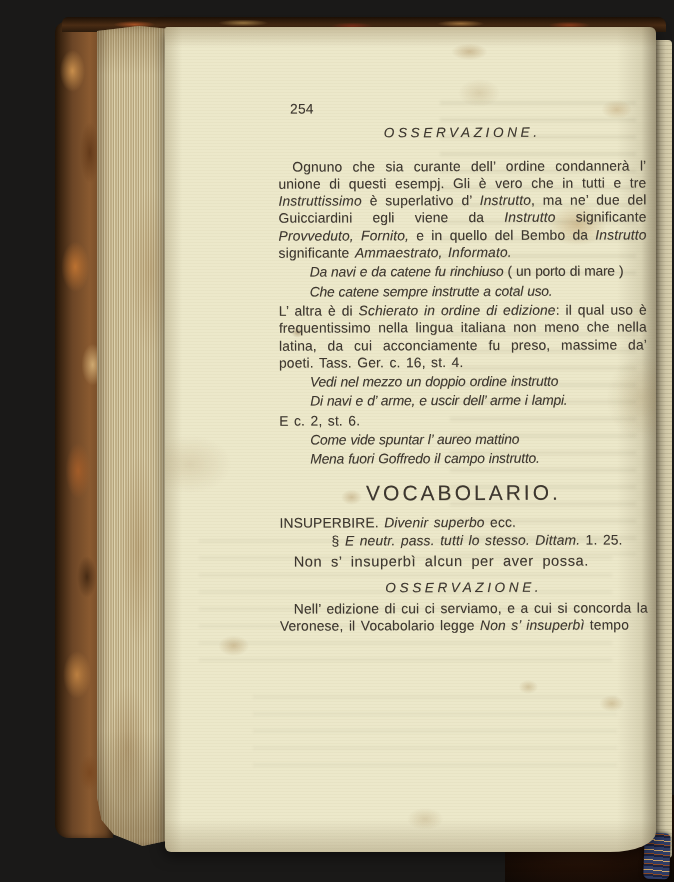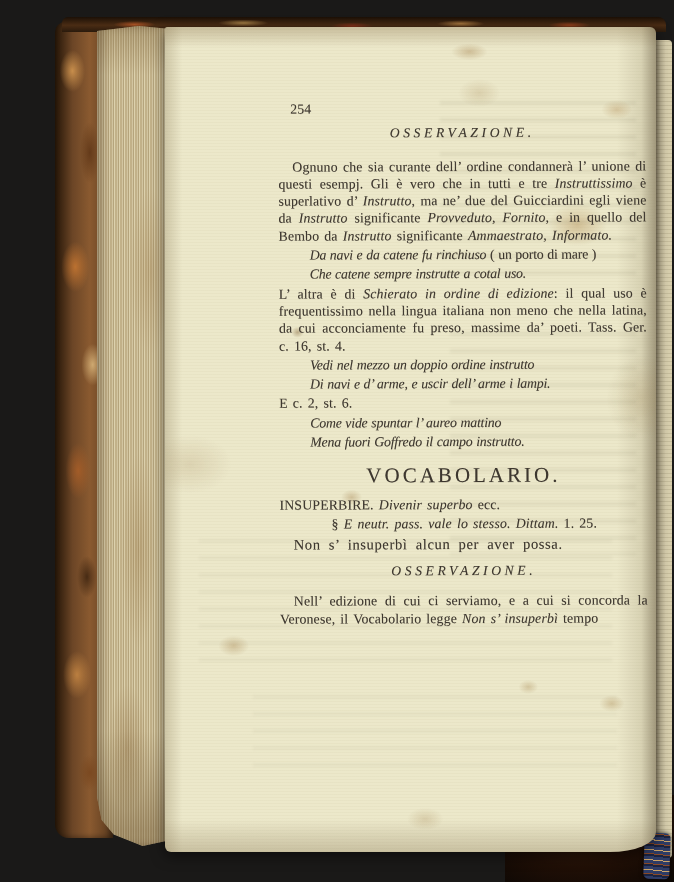--- a/index.html
+++ b/index.html
@@ -1,19 +1,19 @@
 <!DOCTYPE html>
 <html lang="it"><head>
 <meta charset="utf-8">
 <style>
   html,body{margin:0;padding:0;background:#181715;}
   .scene{
     position:relative;width:674px;height:882px;overflow:hidden;
     background:#1a1918;
-    font-family:Liberation Serif, serif;
+    font-family:Liberation Sans, sans-serif;
   }
   
   .cover-edge{
     position:absolute;left:55px;top:22px;width:58px;height:816px;
     border-radius:10px 0 0 14px;
     background:
       radial-gradient(ellipse 18px 30px at 30% 6%, rgba(210,150,80,.9), rgba(210,150,80,0) 70%),
       radial-gradient(ellipse 14px 44px at 60% 16%, rgba(90,50,20,.8), rgba(90,50,20,0) 70%),
       radial-gradient(ellipse 20px 36px at 35% 30%, rgba(200,120,50,.85), rgba(200,120,50,0) 70%),
       radial-gradient(ellipse 16px 30px at 65% 42%, rgba(225,190,130,.8), rgba(225,190,130,0) 70%),
@@ -125,21 +125,21 @@
   .head{margin-top:7px;text-align:center;font-style:italic;letter-spacing:3.6px;font-size:13.6px;}
   .para{text-align:justify;}
   .para.indent{text-indent:14px;}
   .p1{margin-top:16px;}
   .verse{margin-left:31px;white-space:nowrap;letter-spacing:-.2px;word-spacing:.5px;}
   .head-voc{margin-top:13px;text-align:center;font-size:21px;line-height:24px;letter-spacing:3px;}
   .entry1{margin-top:9px;}
   .entry2{margin-top:1px;margin-left:52px;white-space:nowrap;}
   .quote1{margin-top:2px;margin-left:14px;font-size:14.6px;line-height:20px;letter-spacing:.6px;word-spacing:4px;white-space:nowrap;}
   .head2{margin-top:8px;}
-  .p6{margin-top:13px;}
+  .p6{margin-top:3px;}
 </style>
 </head>
 <body>
 
 <div class="scene">
 
   <div class="cover-edge"></div>
   <div class="top-edge"></div>
   <div class="fore-edge"></div>
   <div class="under-shadow"></div>
@@ -159,20 +159,20 @@
       <div class="block verse"><span class="it">Da navi e da catene fu rinchiuso </span><span>( un porto di mare )</span></div>
       <div class="block verse"><span class="it">Che catene sempre instrutte a cotal uso.</span></div>
       <div class="block para"><span>L’ altra è di </span><span class="it">Schierato in ordine di edizione</span><span>: il qual uso è frequentissimo nella lingua italiana non meno che nella latina, da cui acconciamente fu preso, massime da’ poeti. Tass. Ger. c. 16, st. 4.</span></div>
       <div class="block verse"><span class="it">Vedi nel mezzo un doppio ordine instrutto</span></div>
       <div class="block verse"><span class="it">Di navi e d’ arme, e uscir dell’ arme i lampi.</span></div>
       <div class="block para"><span>E c. 2, st. 6.</span></div>
       <div class="block verse"><span class="it">Come vide spuntar l’ aureo mattino</span></div>
       <div class="block verse"><span class="it">Mena fuori Goffredo il campo instrutto.</span></div>
       <div class="block head-voc"><span>VOCABOLARIO.</span></div>
       <div class="block para entry1"><span>INSUPERBIRE. </span><span class="it">Divenir superbo</span><span> ecc.</span></div>
-      <div class="block entry2"><span>§ </span><span class="it">E neutr. pass. vale lo stesso. Dittam.</span><span> 1. 25.</span></div>
+      <div class="block entry2"><span>§ </span><span class="it">E neutr. pass. tutti lo stesso. Dittam.</span><span> 1. 25.</span></div>
       <div class="block quote1"><span>Non s’ insuperbì alcun per aver possa.</span></div>
       <div class="block head head2"><span class="it">OSSERVAZIONE.</span></div>
       <div class="block para indent p6"><span>Nell’ edizione di cui ci serviamo, e a cui si concorda la Veronese, il Vocabolario legge </span><span class="it">Non s’ insuperbì</span><span> tempo</span></div>
     </div>
   </div>
 
 </div>
 
 </body></html>

